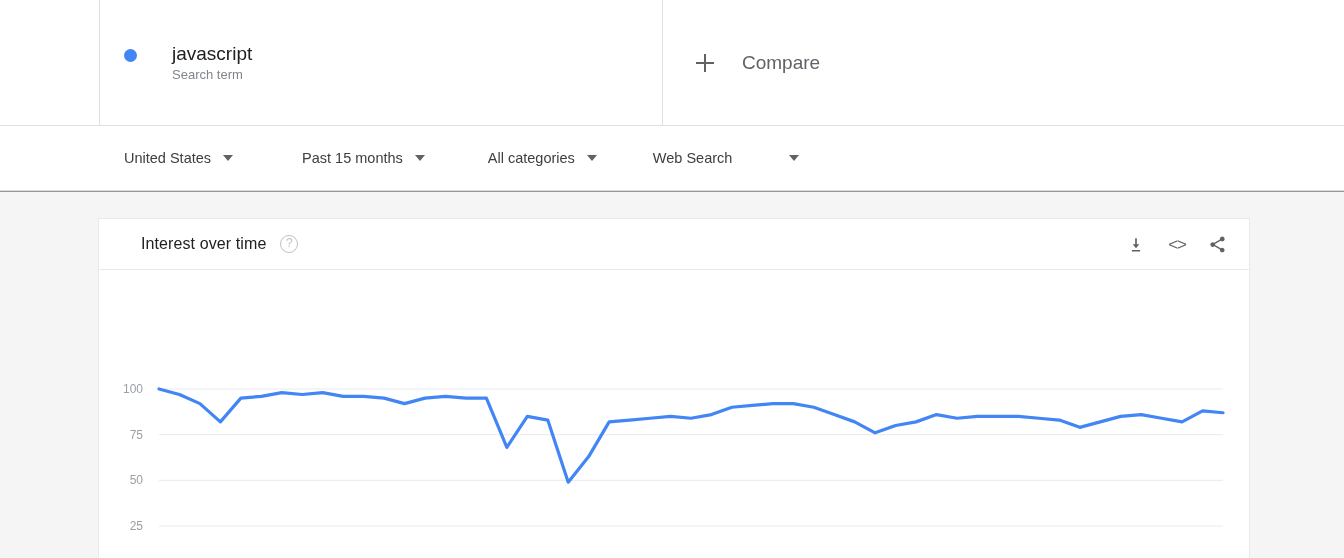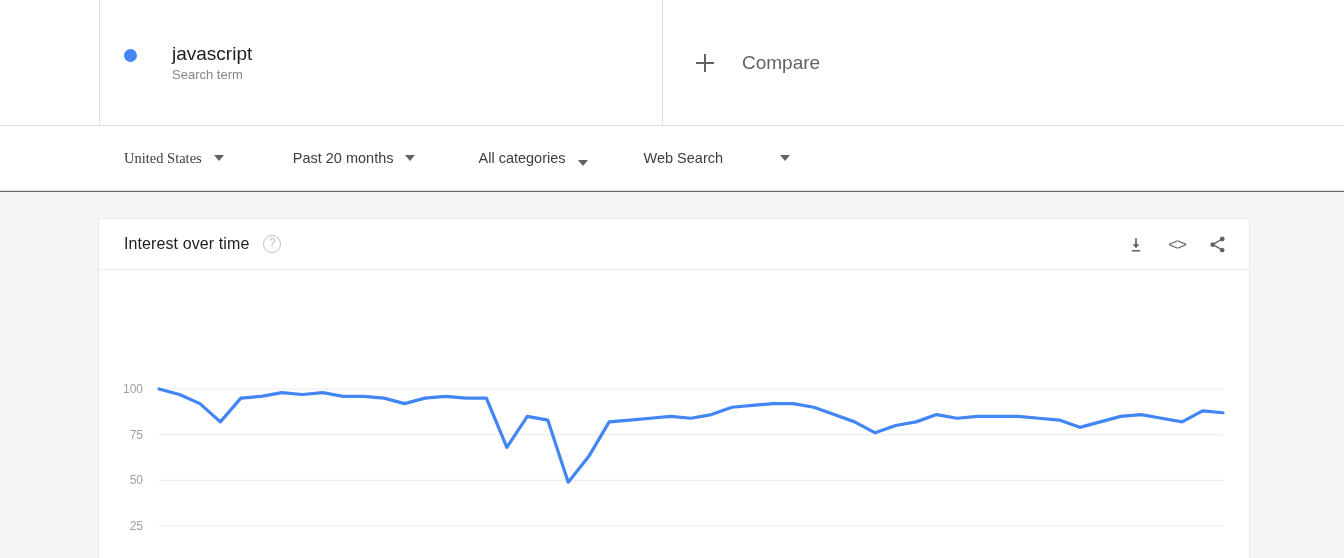--- a/index.html
+++ b/index.html
@@ -5,21 +5,21 @@
 <style>
   * { box-sizing: border-box; }
   html, body {
     margin: 0; padding: 0;
     width: 1344px; height: 558px;
     background: #ffffff;
     font-family: "Liberation Sans", "DejaVu Sans", sans-serif;
     overflow: hidden;
   }
 
-  #page { position: relative; width: 1344px; height: 558px; background: #737373; }
+  #page { position: relative; width: 1344px; height: 558px; background: #a3a3a3; }
 
   
   .terms-strip {
     position: absolute; left: 0; top: 0;
     width: 1344px; height: 126px;
     background: #ffffff;
     border-bottom: 1px solid #e0e0e0;
   }
   .term-cell {
     position: absolute; top: 0; height: 126px;
@@ -64,23 +64,23 @@
   .filter-item {
     display: flex; align-items: center; cursor: pointer;
     color: #3c4043; font-size: 14.5px; white-space: nowrap;
   }
   .filter-item .caret {
     width: 0; height: 0; margin-left: 12px;
     border-left: 5px solid transparent;
     border-right: 5px solid transparent;
     border-top: 6px solid #5f6368;
   }
-  #f-region   { margin-left: 124px; font-family: Liberation Serif, serif; }
+  #f-region   { margin-left: 124px; }
   #f-time     { margin-left: 69px; }
-  #f-category { margin-left: 63px; align-items: flex-end; }
+  #f-category { margin-left: 63px; }
   #f-type     { margin-left: 56px; gap: 45px; }
 
   
   .page-body {
     position: absolute; left: 0; top: 192px;
     width: 1344px; height: 366px;
     background: #f5f5f5;
   }
 
   
@@ -90,21 +90,21 @@
     background: #ffffff;
     border: 1px solid #e8eaed;
     border-bottom: none;
   }
   .card-header {
     position: relative; height: 51px;
     border-bottom: 1px solid #e8eaed;
     display: flex; align-items: center;
   }
   .card-title {
-    margin-left: 25px; font-size: 16px; color: #202124; letter-spacing: .1px;
+    margin-left: 42px; font-size: 16px; color: #202124; letter-spacing: .1px;
   }
   .help-icon {
     margin-left: 14px; width: 18px; height: 18px;
     border: 1.4px solid #bdc1c6; border-radius: 50%;
     color: #bdc1c6; font-size: 12px; line-height: 15px;
     text-align: center; cursor: pointer; font-family: "Liberation Sans", sans-serif;
   }
   .header-actions {
     position: absolute; right: 22px; top: 0; height: 51px;
     display: flex; align-items: center; gap: 22px;
@@ -144,21 +144,21 @@
     </div>
 
   </div>
 
   <div class="filter-bar">
     <div class="filter-item" id="f-region">
       <span>United States</span>
       <span class="caret"></span>
     </div>
     <div class="filter-item" id="f-time">
-      <span>Past 20 months</span>
+      <span>Past 15 months</span>
       <span class="caret"></span>
     </div>
     <div class="filter-item" id="f-category">
       <span>All categories</span>
       <span class="caret"></span>
     </div>
     <div class="filter-item" id="f-type">
       <span>Web Search</span>
       <span class="caret"></span>
     </div>

